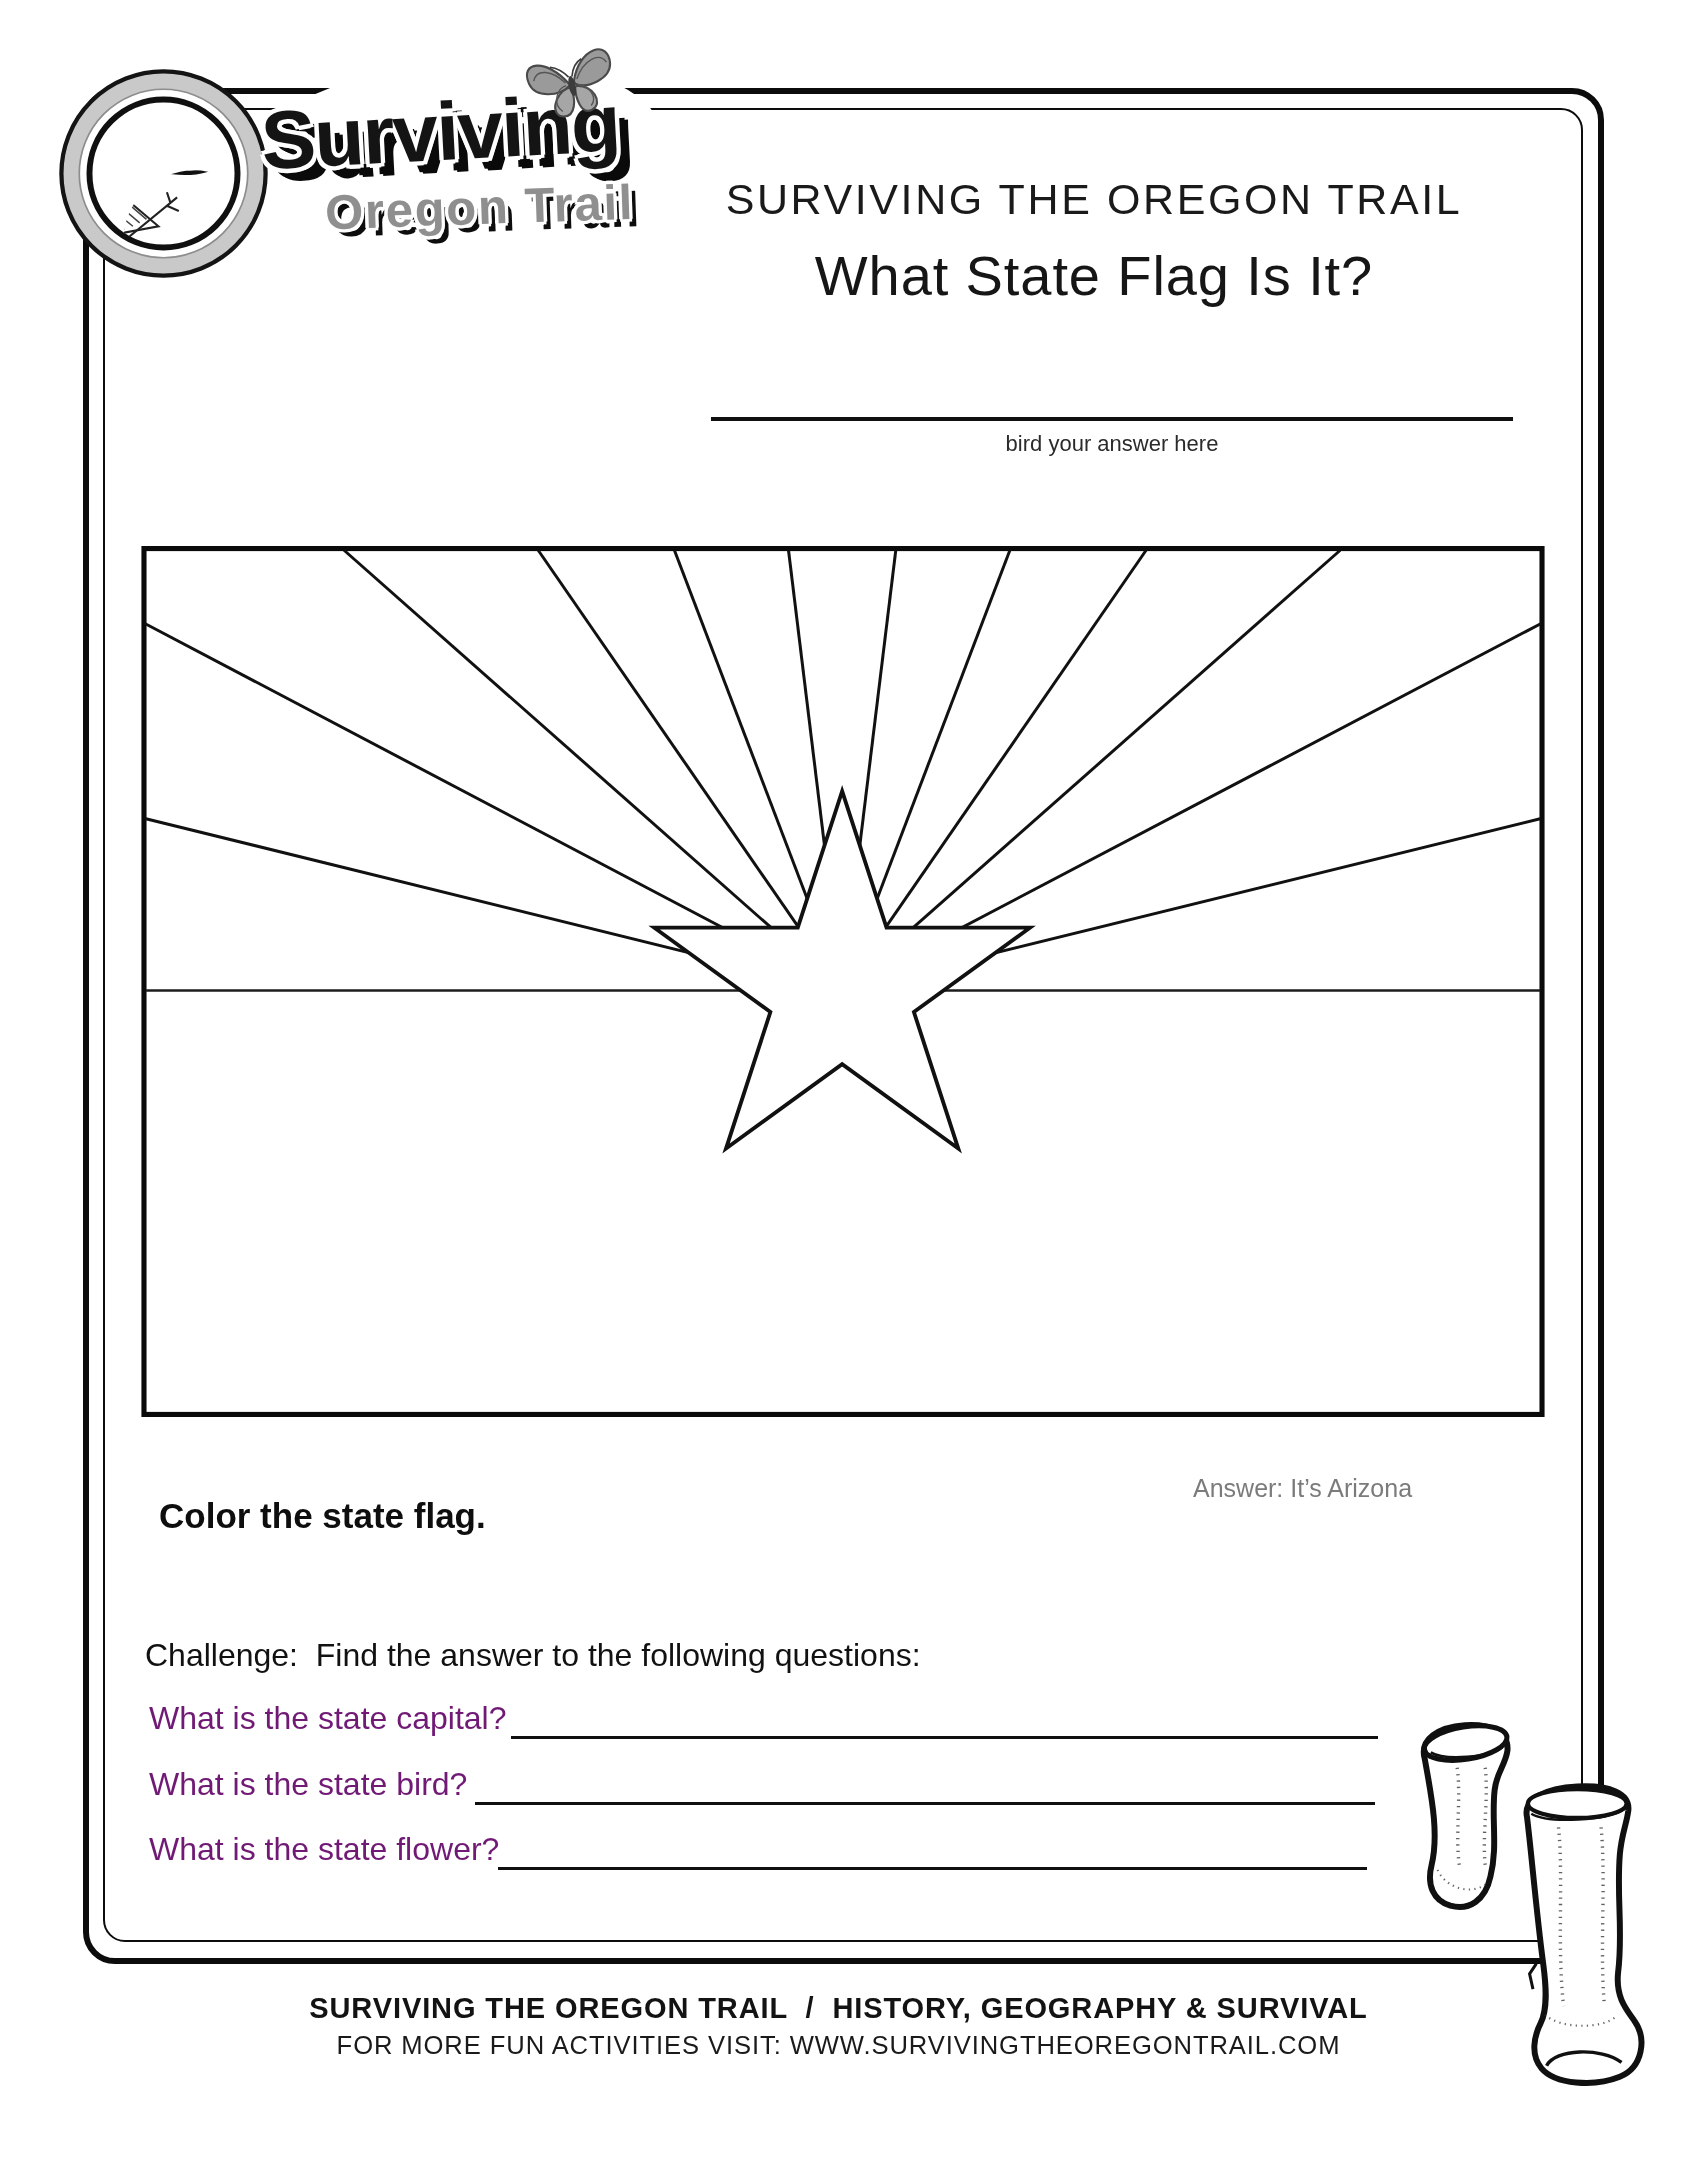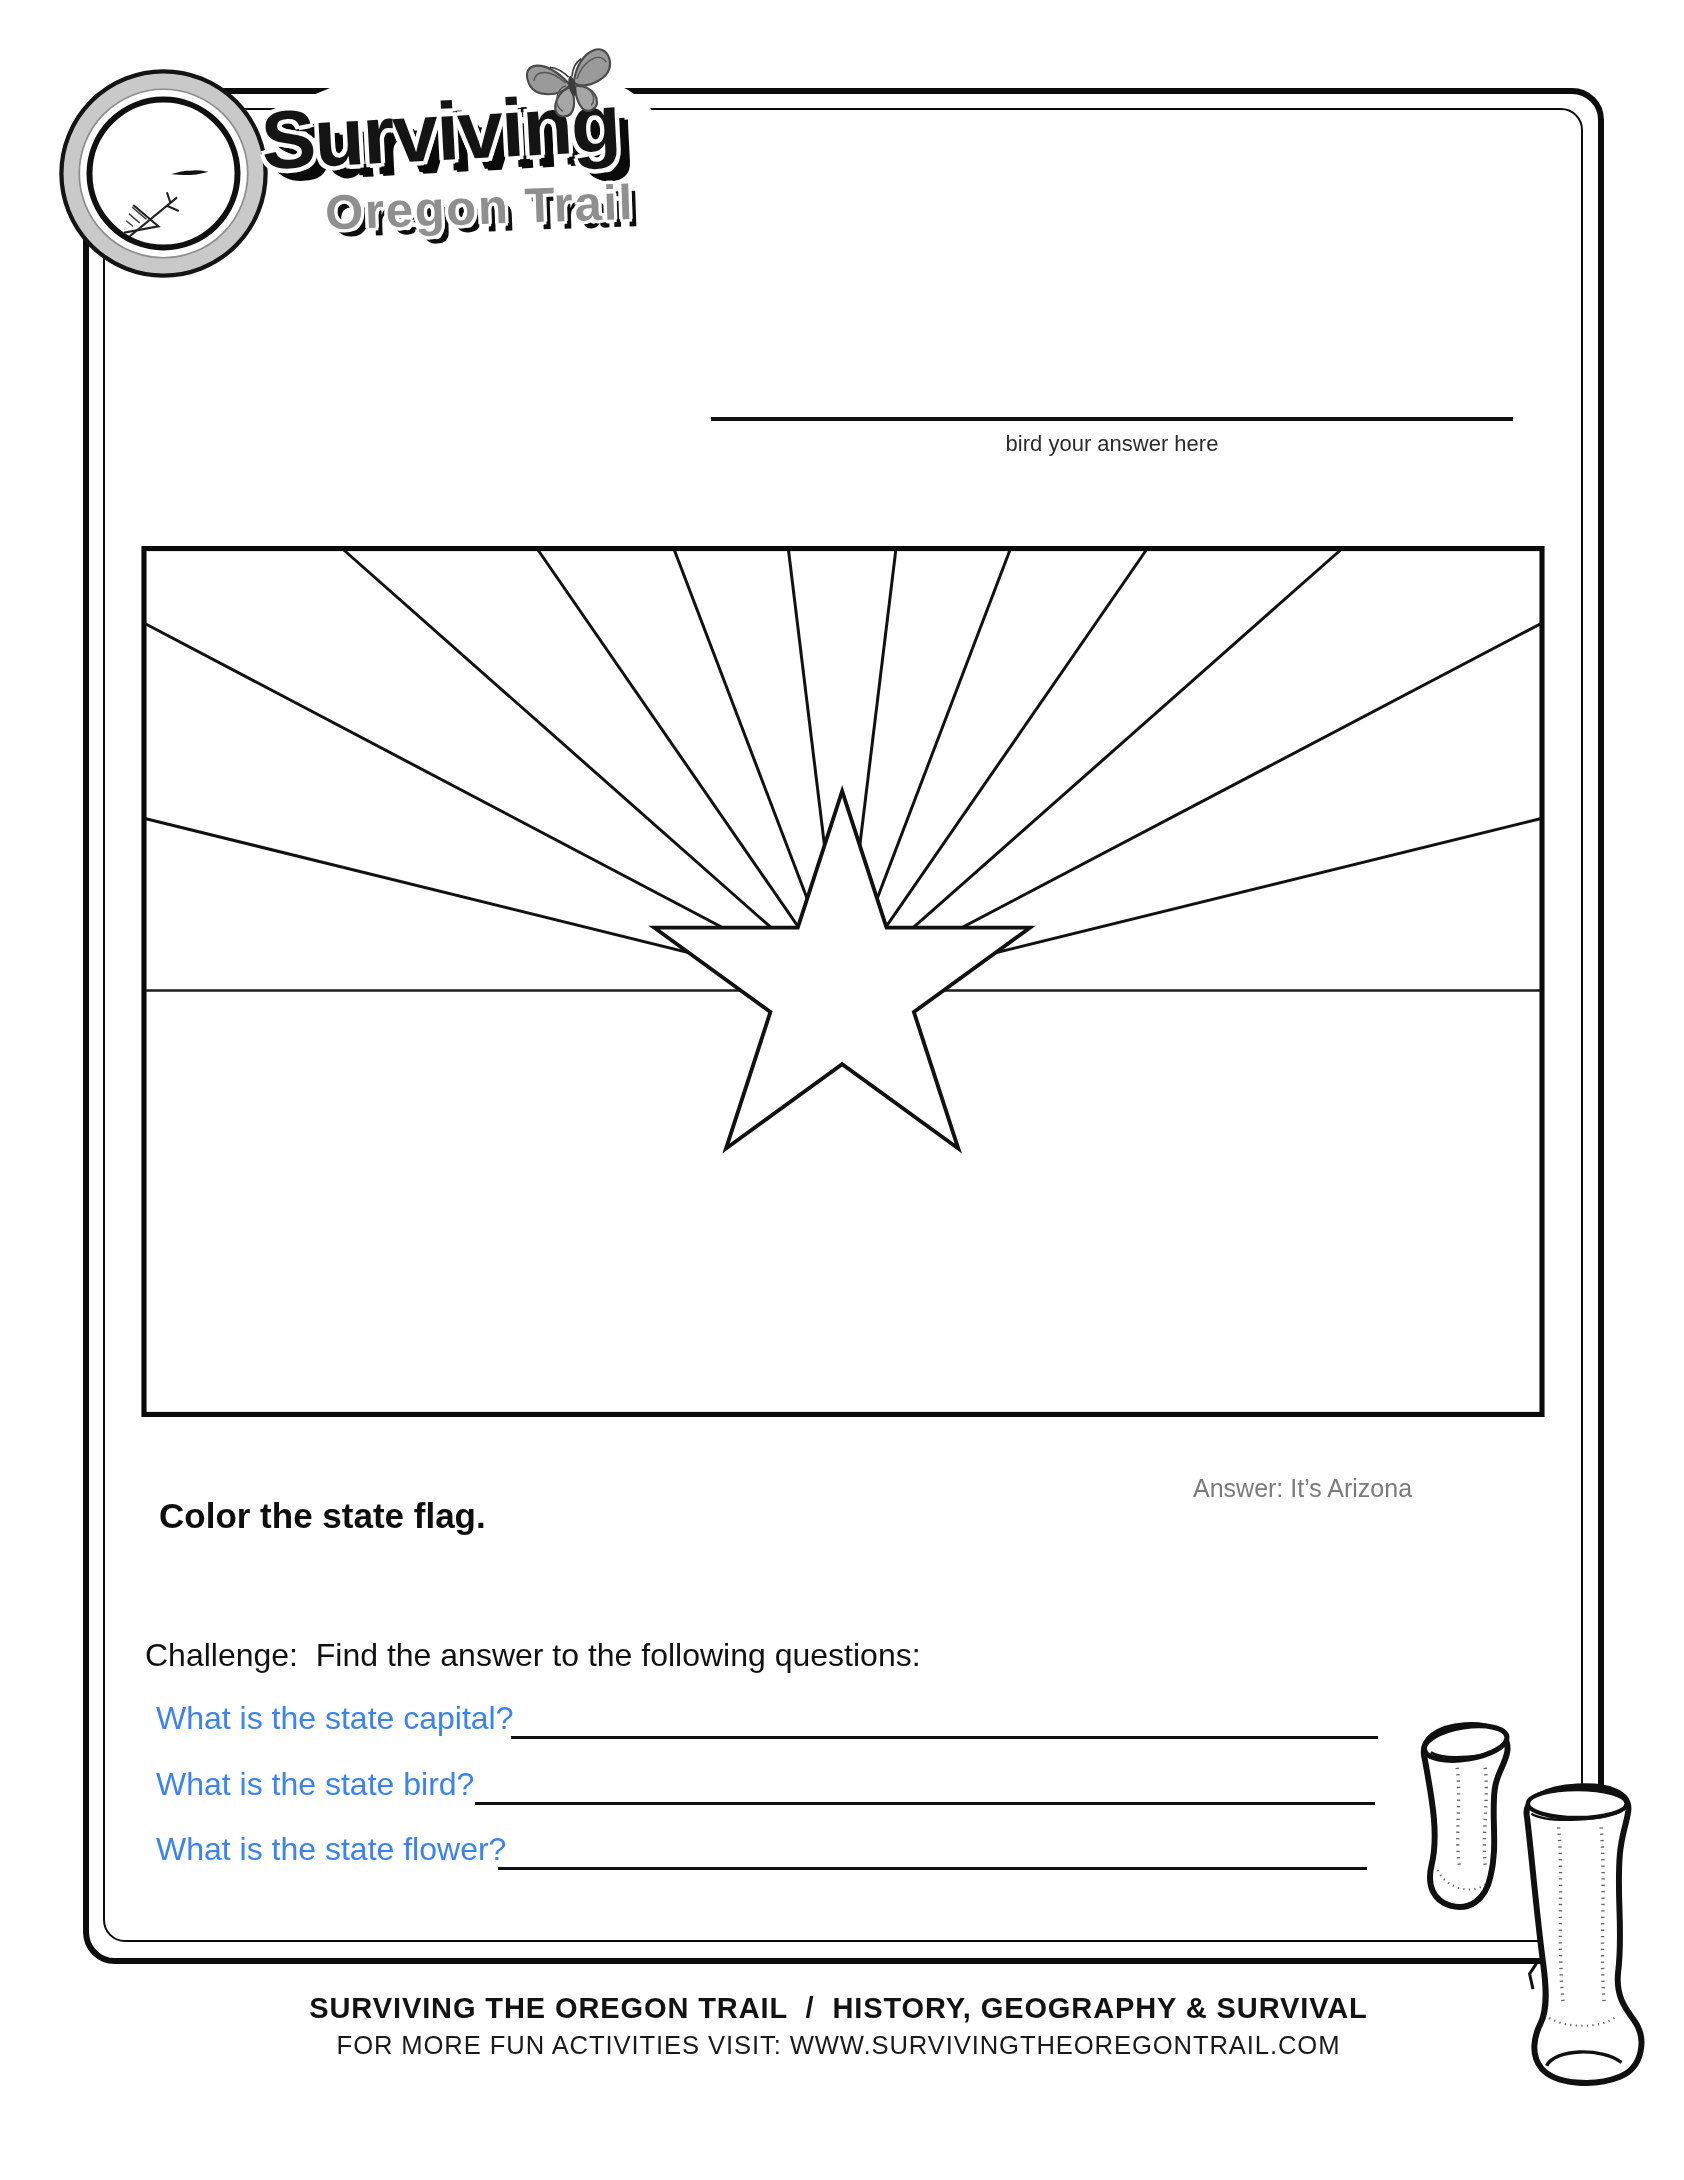--- a/index.html
+++ b/index.html
@@ -70,21 +70,21 @@
     position:absolute; left:1193px; top:1474px; width:334px; text-align:left;
     font-size:25px; color:#7b7b7b; z-index:2;
   }
   .instruction {
     position:absolute; left:159px; top:1496px; font-size:35px; font-weight:700; color:#0e0e0e; z-index:2;
   }
   .challenge-row { position:absolute; left:145px; top:1637px; font-size:32px; z-index:2; white-space:pre; }
   .challenge-label { font-weight:400; }
   .challenge-intro { font-weight:400; }
 
-  .q-label { position:absolute; left:156px; font-size:32px; color:#3b82f6; z-index:2; white-space:pre; }
+  .q-label { position:absolute; left:149px; font-size:32px; color:#701a75; z-index:2; white-space:pre; }
   .q-line  { position:absolute; height:3.4px; background:#101010; z-index:2; }
   .q1-label { top:1700px; }  .q1-line { left:511px; top:1736px; width:867px; }
   .q2-label { top:1766px; }  .q2-line { left:475px; top:1802px; width:900px; }
   .q3-label { top:1831px;text-align:right; }  .q3-line { left:498px; top:1867px; width:869px; }
 
   
   .footer { position:absolute; left:0; top:1992px; width:1677px; text-align:center; z-index:2; }
   .footer-line1 { font-size:29px; font-weight:700; letter-spacing:0.9px; color:#131313; white-space:pre; }
   .footer-line2 { margin-top:6px; font-size:25.6px; font-weight:400; letter-spacing:0.9px; color:#1a1a1a; white-space:pre; }
 
@@ -129,20 +129,24 @@
       <path d="M56,54 C36,18 4,16 10,44 C14,62 42,66 56,56 Z" fill="#9a9a9a" stroke="#4a4a4a" stroke-width="2.5"></path>
       <path d="M54,58 C36,62 26,86 42,90 C56,93 60,72 57,60 Z" fill="#a6a6a6" stroke="#4a4a4a" stroke-width="2.5"></path>
       <path d="M62,52 C76,14 112,12 108,40 C105,58 76,64 63,55 Z" fill="#9a9a9a" stroke="#4a4a4a" stroke-width="2.5"></path>
       <path d="M64,58 C82,60 92,84 76,89 C62,93 60,71 62,59 Z" fill="#a6a6a6" stroke="#4a4a4a" stroke-width="2.5"></path>
       <path d="M52,52 C40,34 22,28 16,42 M52,55 C40,56 32,74 42,84 M66,50 C78,30 98,24 104,38 M66,57 C78,60 86,76 76,84" stroke="#555" stroke-width="1.6" fill="none"></path>
       <ellipse cx="59" cy="57" rx="4" ry="12" fill="#3c3c3c"></ellipse>
       <path d="M57,46 C52,38 44,32 38,30 M61,46 C64,36 70,30 76,28" stroke="#3c3c3c" stroke-width="2" fill="none"></path>
     </g>
   </svg>
 
+  <div class="title-block">
+    <div class="title-main">SURVIVING THE OREGON TRAIL</div>
+    <div class="title-sub">What State Flag Is It?</div>
+  </div>
 
   <div class="answer-line"></div>
   <div class="answer-hint">bird your answer here</div>
 
   <svg class="flag-svg" viewBox="0 0 1648 1023">
     <rect x="3" y="3" width="1642" height="1017" fill="#ffffff" stroke="#0a0a0a" stroke-width="6"></rect>
 
     <line x1="5" y1="522" x2="1643" y2="522" stroke="#1c1c1c" stroke-width="3"></line>
 
     <g stroke="#111" stroke-width="3.5">

